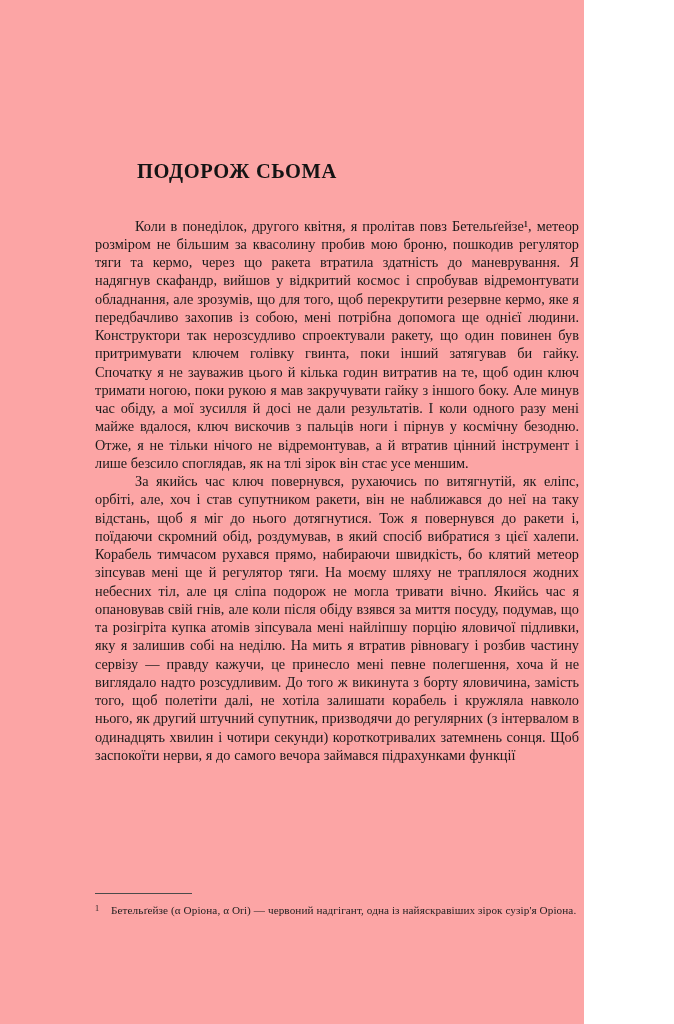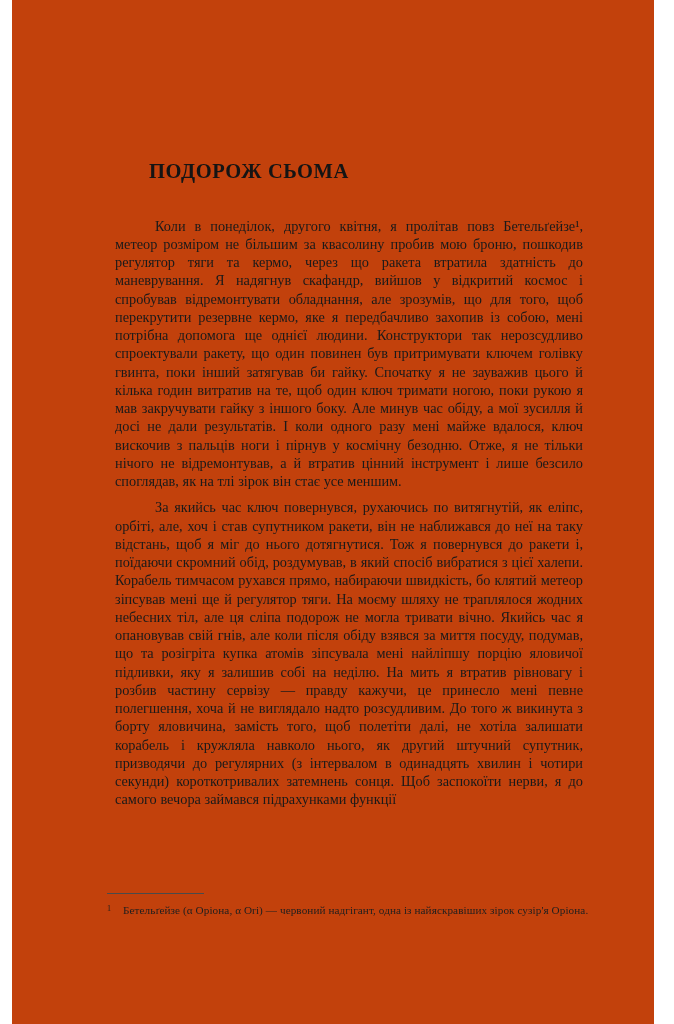--- a/index.html
+++ b/index.html
@@ -11,46 +11,46 @@
     width: 674px;
     height: 1024px;
     font-family: "Liberation Serif", "DejaVu Serif", serif;
     color: #1a1a1a;
     position: relative;
     overflow: hidden;
   }
 
   .page {
     position: absolute;
-    left: 12px;
+    left: 0;
     top: 0;
-    width: 642px;
+    width: 584px;
     height: 1024px;
-    background: #c2410c;
+    background: #fca5a5;
   }
 
   .content {
     position: absolute;
     left: 95px;
     top: 160px;
     width: 484px;
   }
 
   .chapter-title {
     font-size: 20.5px;
     font-weight: bold;
     letter-spacing: 0.6px;
     color: #141414;
     margin: 0 0 34px 42px;
     line-height: 1.1;
     font-family: "Liberation Serif", "DejaVu Serif", serif;
   }
 
   .body-text p {
-    margin: 8px;
+    margin: 0;
     font-size: 14.3px;
     line-height: 18.25px;
     text-align: justify;
     text-justify: inter-word;
     text-indent: 40px;
     color: #1a1a1a;
     hyphens: auto;
     -webkit-hyphens: auto;
     word-spacing: 0.1px;
   }

